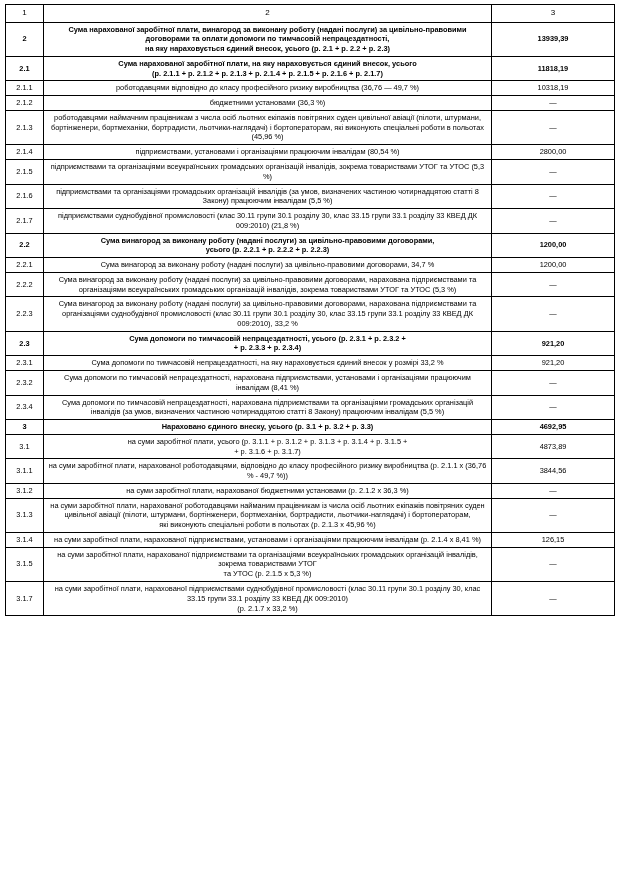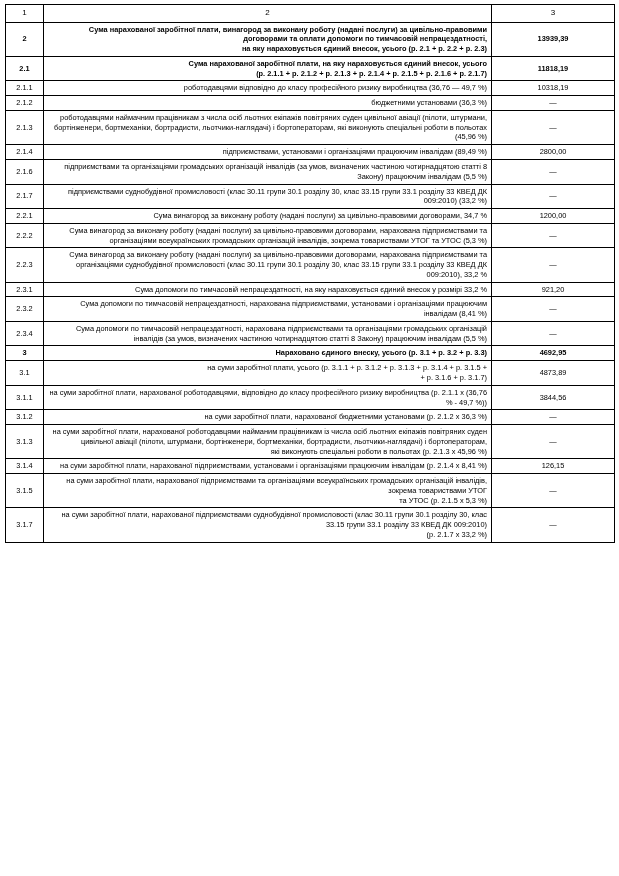--- a/index.html
+++ b/index.html
@@ -37,21 +37,21 @@
     vertical-align: middle;
     color: #000;
   }
   td.num {
     text-align: center;
     vertical-align: middle;
     font-size: 7.4px;
   }
   td.num.bold { font-weight: bold; }
   td.desc {
-    text-align: right;
+    text-align: center;
     vertical-align: middle;
   }
   td.desc.bold { font-weight: bold; }
   td.val {
     text-align: center;
     vertical-align: middle;
     font-size: 8px;
   }
   td.val.bold { font-weight: bold; }
   tr.header td {
@@ -100,47 +100,62 @@
           <td class="desc">бюджетними установами (36,3 %)</td>
           <td class="val dash">—</td>
         </tr>
         <tr>
           <td class="num">2.1.3</td>
           <td class="desc">роботодавцями наймачним працівникам з числа осіб льотних екіпажів повітряних суден цивільної авіації (пілоти, штурмани, бортінженери, бортмеханіки, бортрадисти, льотчики-наглядачі) і бортоператорам, які виконують спеціальні роботи в польотах (45,96 %)</td>
           <td class="val dash">—</td>
         </tr>
         <tr>
           <td class="num">2.1.4</td>
-          <td class="desc">підприємствами, установами і організаціями працюючим інвалідам (89,49 %)</td>
+          <td class="desc">підприємствами, установами і організаціями працюючим інвалідам (80,54 %)</td>
           <td class="val">2800,00</td>
+        </tr>
+        <tr>
+          <td class="num">2.1.5</td>
+          <td class="desc">підприємствами та організаціями всеукраїнських громадських організацій інвалідів, зокрема товариствами УТОГ та УТОС (5,3 %)</td>
+          <td class="val dash">—</td>
         </tr>
         <tr>
           <td class="num">2.1.6</td>
           <td class="desc">підприємствами та організаціями громадських організацій інвалідів (за умов, визначених частиною чотирнадцятою статті 8 Закону) працюючим інвалідам (5,5 %)</td>
           <td class="val dash">—</td>
         </tr>
         <tr>
           <td class="num">2.1.7</td>
-          <td class="desc">підприємствами суднобудівної промисловості (клас 30.11 групи 30.1 розділу 30, клас 33.15 групи 33.1 розділу 33 КВЕД ДК 009:2010) (33,2 %)</td>
-          <td class="val dash">—</td>
+          <td class="desc">підприємствами суднобудівної промисловості (клас 30.11 групи 30.1 розділу 30, клас 33.15 групи 33.1 розділу 33 КВЕД ДК 009:2010) (21,8 %)</td>
+          <td class="val dash">—</td>
+        </tr>
+        <tr>
+          <td class="num bold">2.2</td>
+          <td class="desc bold">Сума винагород за виконану роботу (надані послуги) за цивільно-правовими договорами,<br>усього (р. 2.2.1 + р. 2.2.2 + р. 2.2.3)</td>
+          <td class="val bold">1200,00</td>
         </tr>
         <tr>
           <td class="num">2.2.1</td>
           <td class="desc">Сума винагород за виконану роботу (надані послуги) за цивільно-правовими договорами, 34,7 %</td>
           <td class="val">1200,00</td>
         </tr>
         <tr>
           <td class="num">2.2.2</td>
           <td class="desc">Сума винагород за виконану роботу (надані послуги) за цивільно-правовими договорами, нарахована підприємствами та організаціями всеукраїнських громадських організацій інвалідів, зокрема товариствами УТОГ та УТОС (5,3 %)</td>
           <td class="val dash">—</td>
         </tr>
         <tr>
           <td class="num">2.2.3</td>
           <td class="desc">Сума винагород за виконану роботу (надані послуги) за цивільно-правовими договорами, нарахована підприємствами та організаціями суднобудівної промисловості (клас 30.11 групи 30.1 розділу 30, клас 33.15 групи 33.1 розділу 33 КВЕД ДК 009:2010), 33,2 %</td>
           <td class="val dash">—</td>
+        </tr>
+        <tr>
+          <td class="num bold">2.3</td>
+          <td class="desc bold">Сума допомоги по тимчасовій непрацездатності, усього (р. 2.3.1 + р. 2.3.2 +<br>+ р. 2.3.3 + р. 2.3.4)</td>
+          <td class="val bold">921,20</td>
         </tr>
         <tr>
           <td class="num">2.3.1</td>
           <td class="desc">Сума допомоги по тимчасовій непрацездатності, на яку нараховується єдиний внесок у розмірі 33,2 %</td>
           <td class="val">921,20</td>
         </tr>
         <tr>
           <td class="num">2.3.2</td>
           <td class="desc">Сума допомоги по тимчасовій непрацездатності, нарахована підприємствами, установами і організаціями працюючим інвалідам (8,41 %)</td>
           <td class="val dash">—</td>

